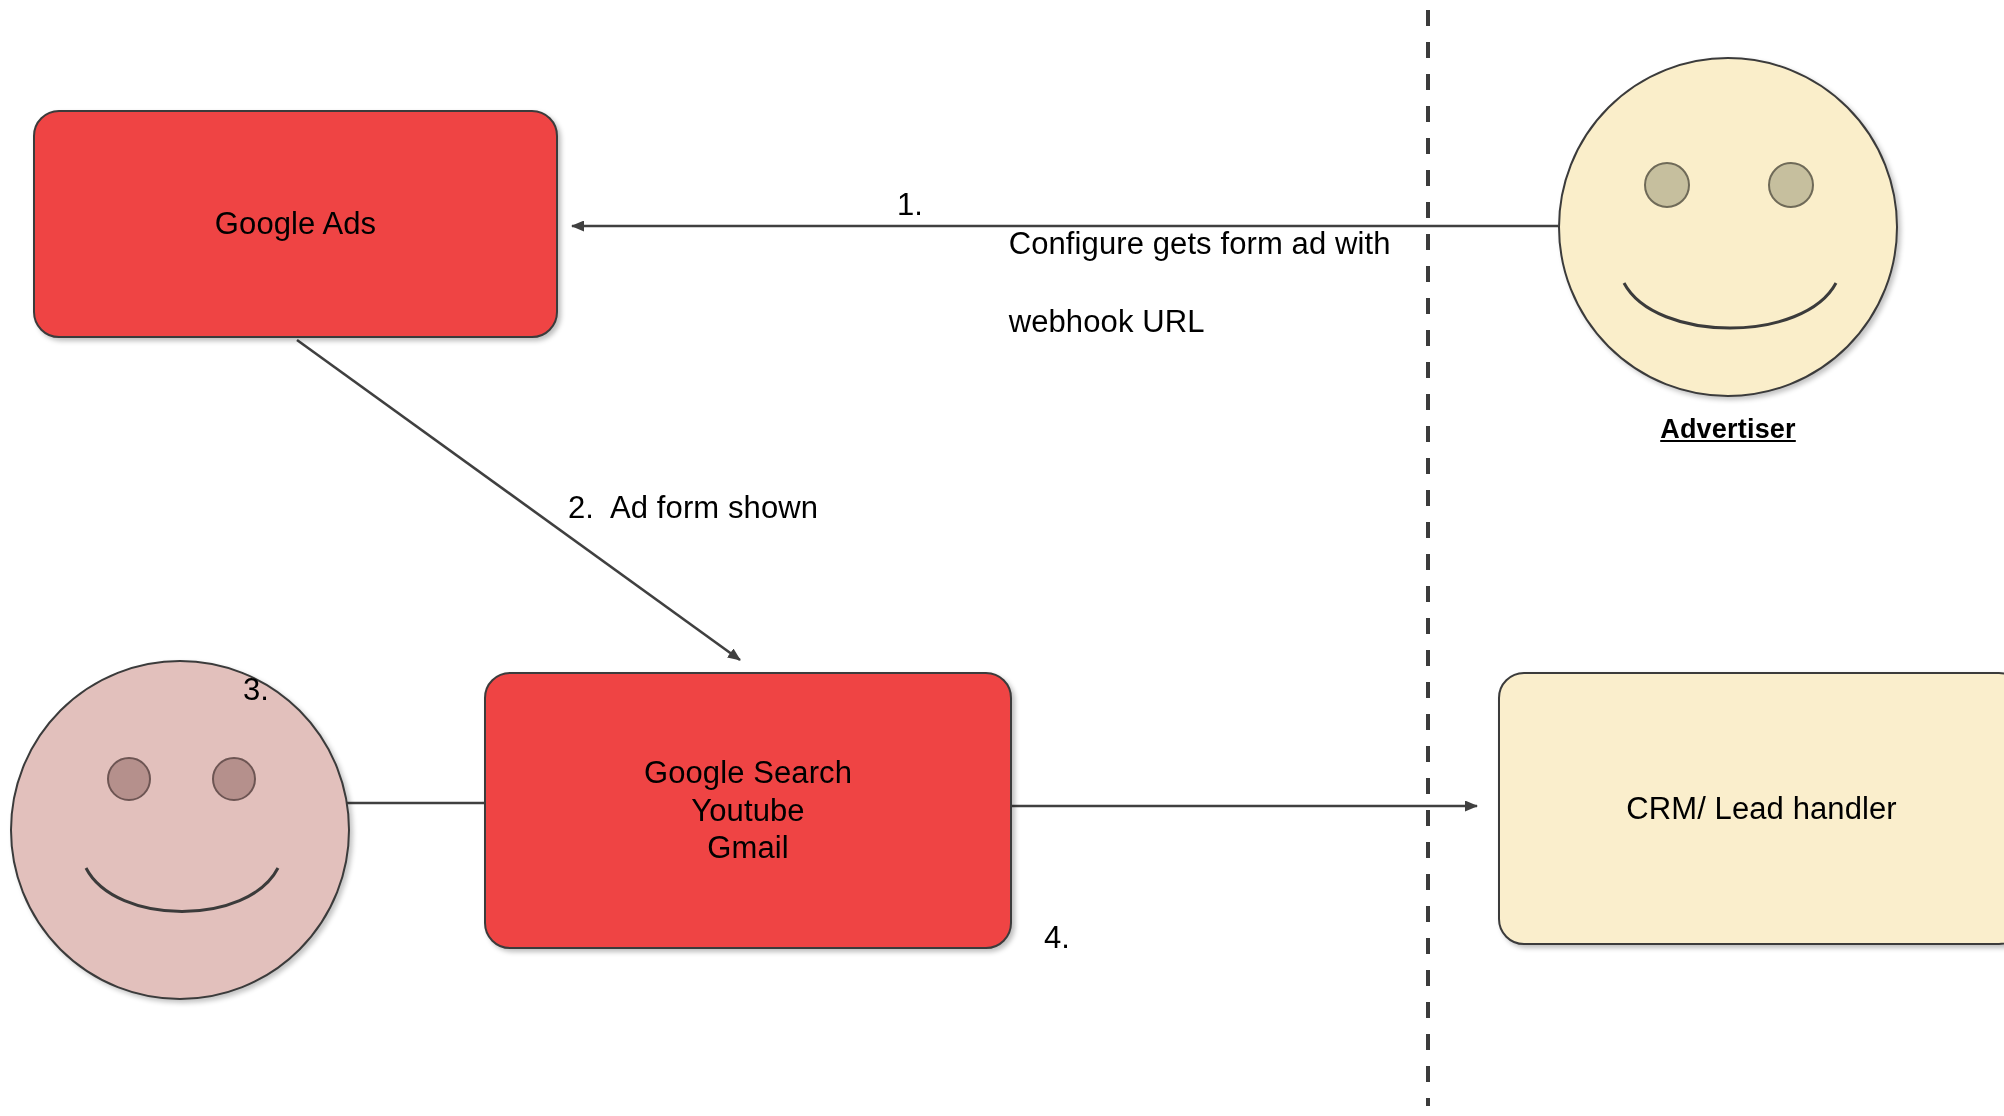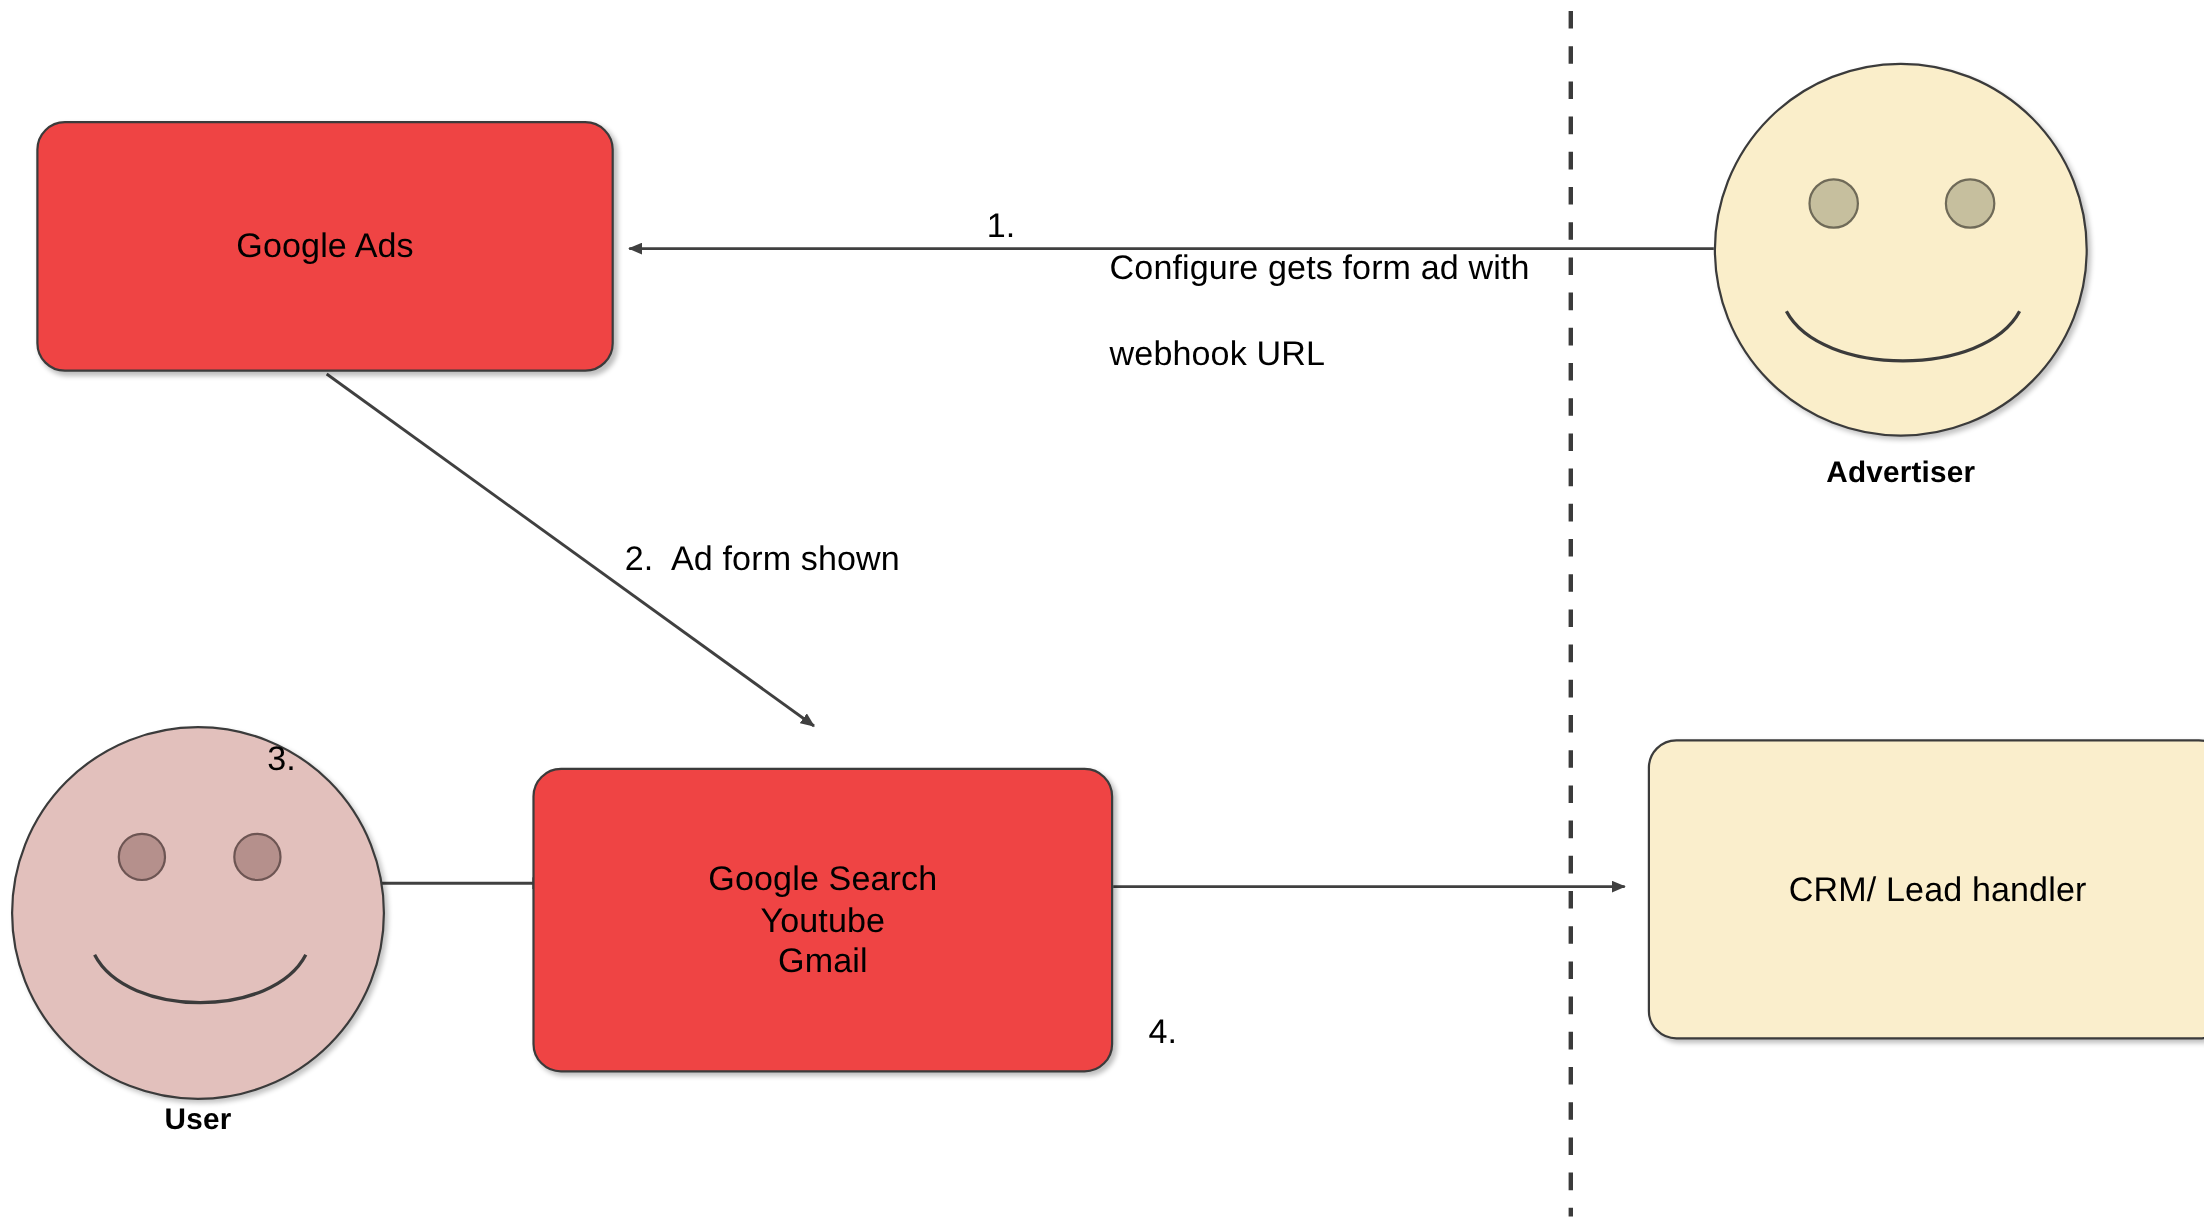--- a/index.html
+++ b/index.html
@@ -79,20 +79,21 @@
     white-space: pre;
   }
   .actor-label {
     position: absolute;
     color: #000000;
     font-size: 27px;
     font-weight: bold;
     letter-spacing: 0.2px;
     text-align: center;
     white-space: nowrap;
+    text-decoration: underline;
   }
   .num-row {
     display: flex;
     flex-direction: row;
   }
   .num-col {
     display: inline-block;
     min-width: 42px;
     flex: 0 0 auto;
   }
@@ -120,21 +121,21 @@
 
     <line x1="347" y1="803" x2="496" y2="803" stroke="#404040" stroke-width="2.6" marker-end="url(#ah)"></line>
 
     <line x1="1012" y1="806" x2="1477" y2="806" stroke="#404040" stroke-width="2.6" marker-end="url(#ah)"></line>
   </svg>
 
   <div class="node-box box-blue" style="left:33px; top:110px; width:525px; height:228px;">
     <span>Google Ads</span>
   </div>
 
-  <div class="node-box box-blue" style="left:484px; top:698px; width:528px; height:277px; flex-direction:column;">
+  <div class="node-box box-blue" style="left:484px; top:672px; width:528px; height:277px; flex-direction:column;">
     <span>Google Search</span>
     <span>Youtube</span>
     <span>Gmail</span>
   </div>
 
   <div class="node-box box-cream" style="left:1465px; top:672px; width:527px; height:273px;">
     <span>CRM/ Lead handler</span>
   </div>
 
   <div class="face face-advertiser" style="left:1558px; top:57px; width:340px; height:340px;">
@@ -146,21 +147,20 @@
   </div>
   <div class="actor-label" style="left:1558px; top:414px; width:340px;">Advertiser</div>
 
   <div class="face face-user" style="left:10px; top:660px; width:340px; height:340px;">
     <div class="eye eye-user" style="left:95px; top:95px; width:44px; height:44px;"></div>
     <div class="eye eye-user" style="left:200px; top:95px; width:44px; height:44px;"></div>
     <svg class="mouth" style="left:70px; top:200px;" width="200" height="80" viewBox="0 0 200 80">
       <path d="M4,6 C34,64 166,64 196,6" fill="none" stroke="#3b3b3b" stroke-width="3"></path>
     </svg>
   </div>
-  <div class="actor-label" style="left:10px; top:1002px; width:340px;">User</div>
 
   <div class="edge-label" style="left:897px; top:107px;">
     <div class="num-row">
       <span class="num-col">1.</span>
       <span class="txt-col">
         <span>Configure gets form ad with</span><br>
         <span>webhook URL</span>
       </span>
     </div>
   </div>

